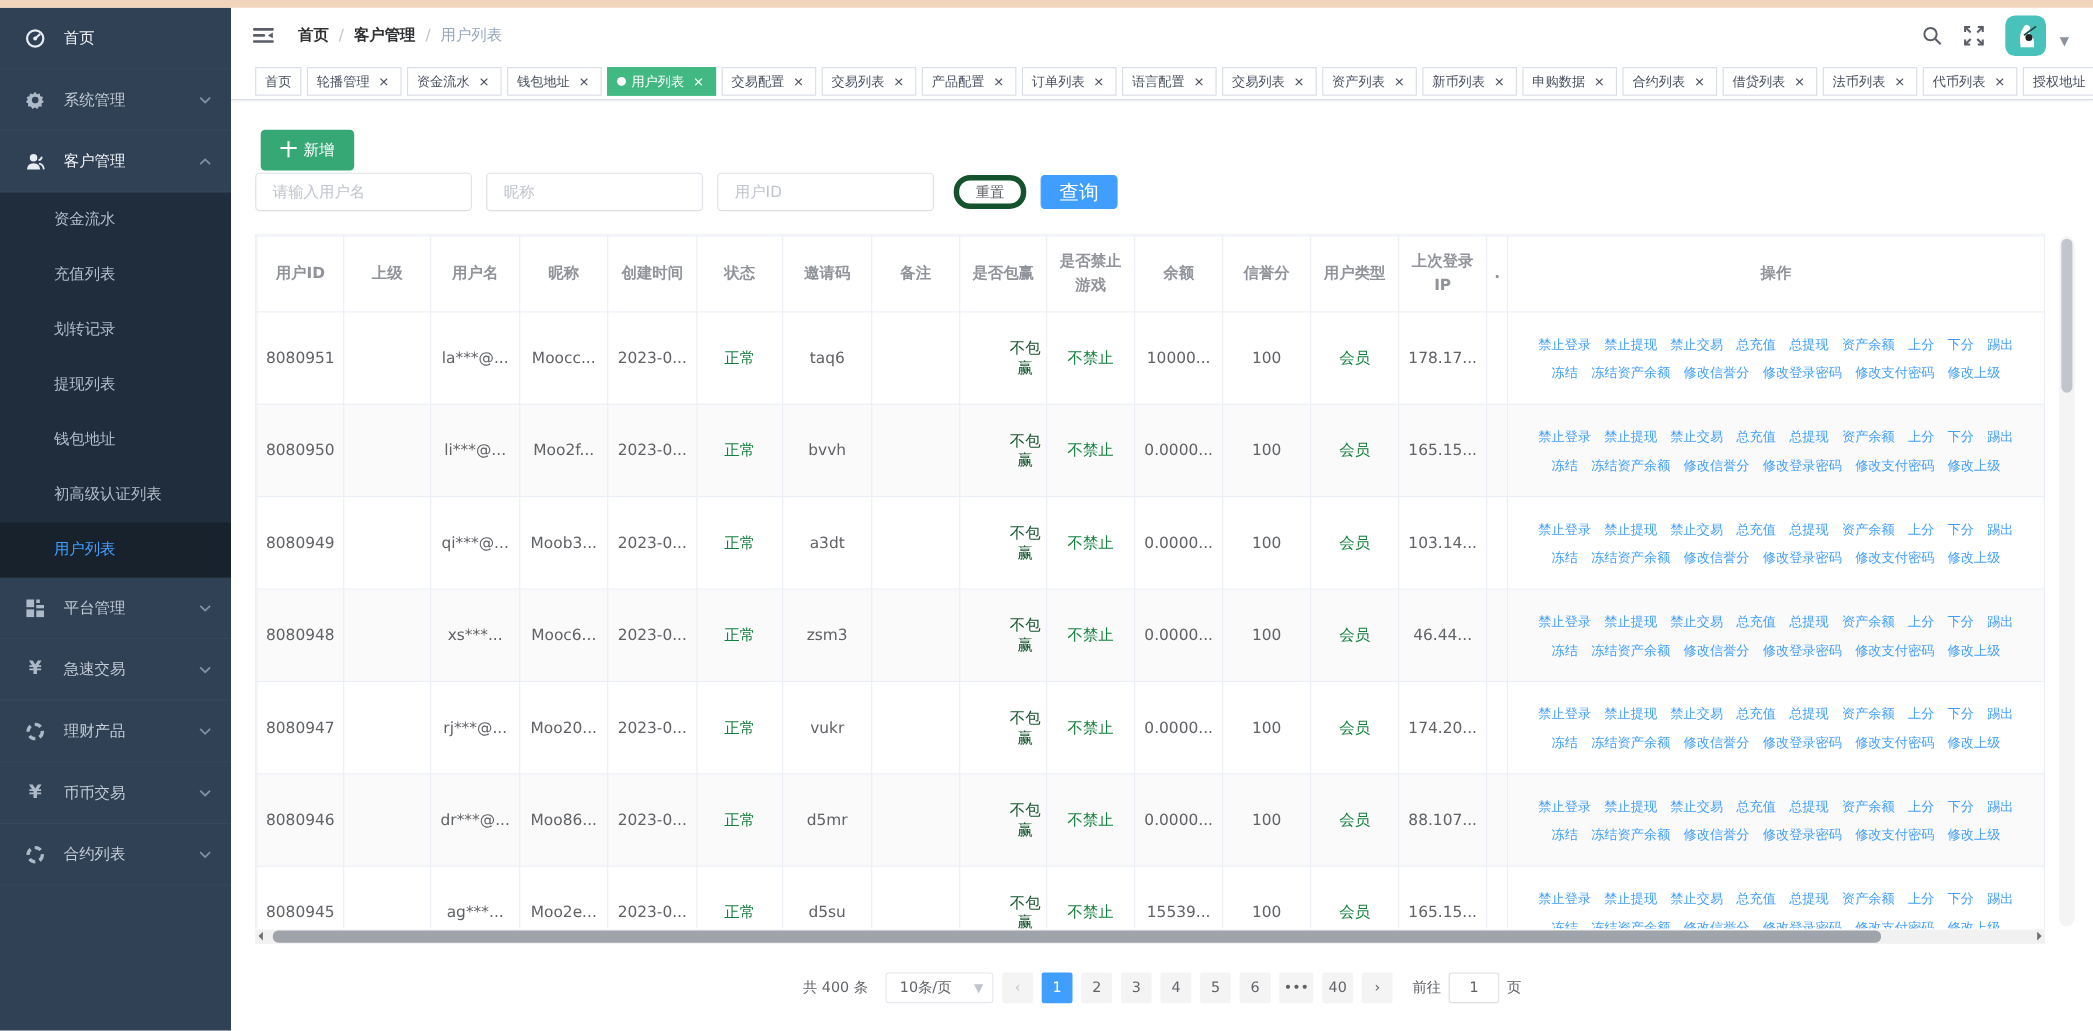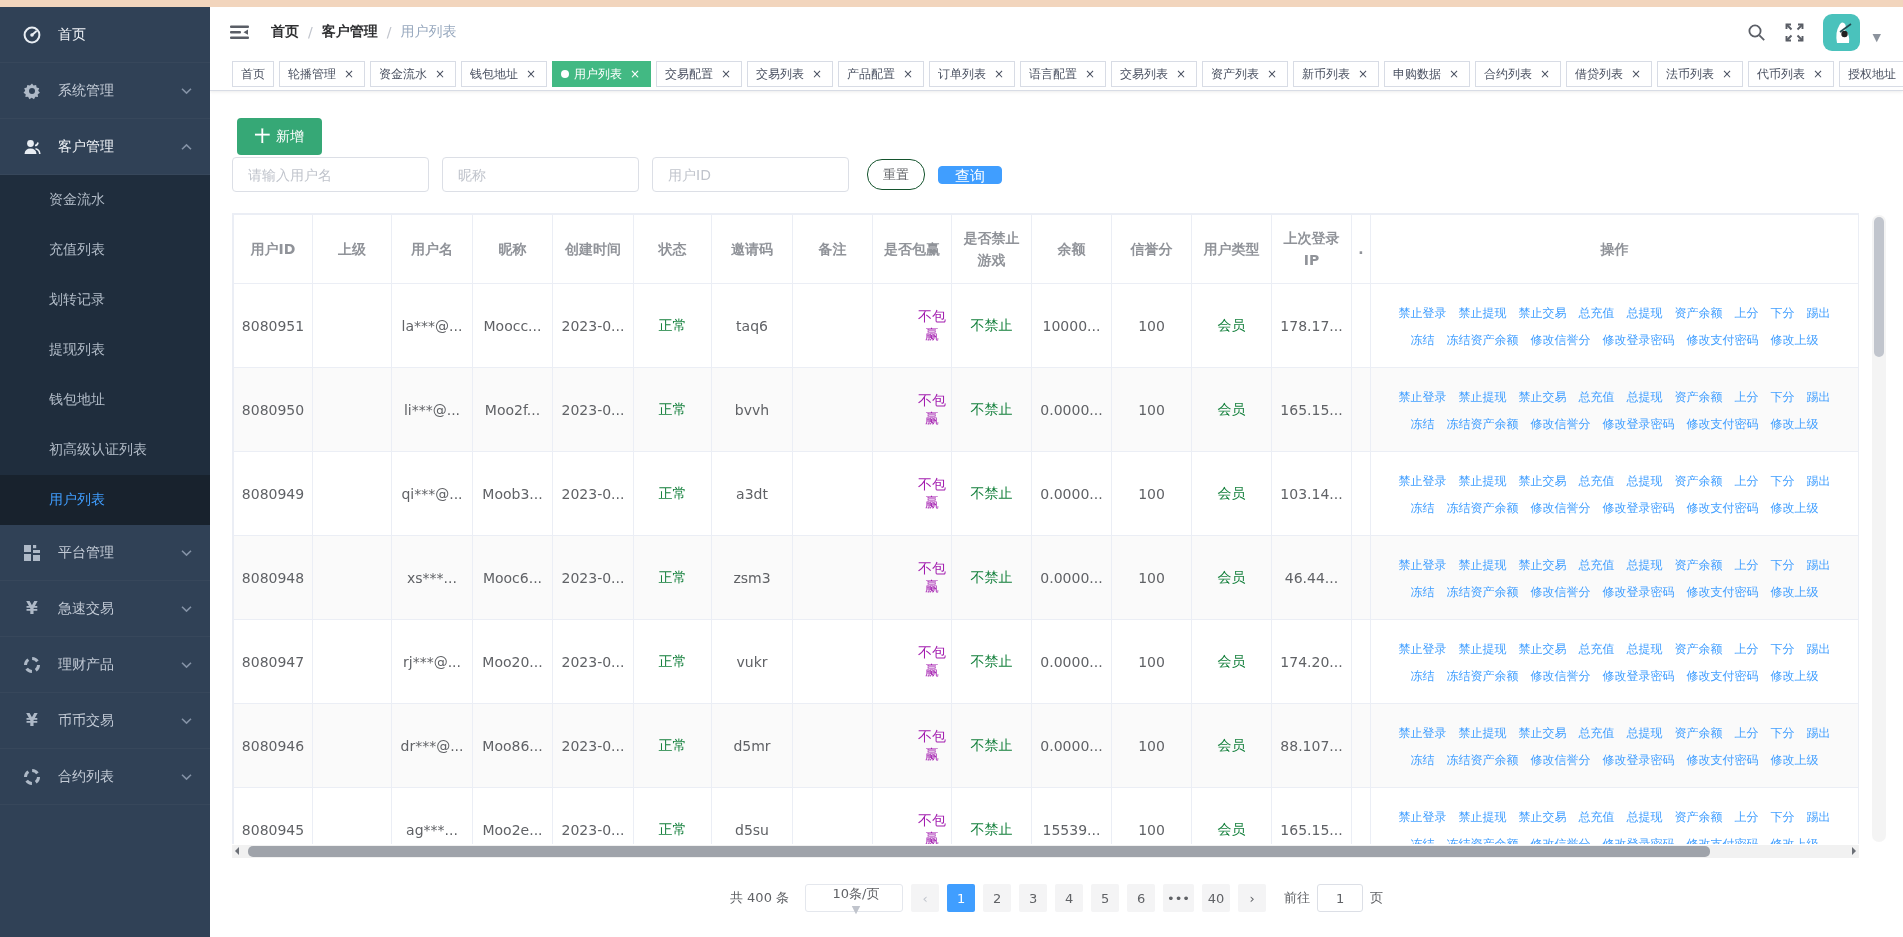--- a/index.html
+++ b/index.html
@@ -54,53 +54,53 @@
   .content { position:absolute; left:210px; top:91px; right:0; bottom:0; background:#fff; overflow:hidden; }
   .add-btn { position:absolute; left:27px; top:27px; height:37px; padding:0 18px; background:#36a876; border:none; border-radius:4px;
     color:#fff; font-size:14px; display:inline-flex; align-items:center; gap:6px; cursor:pointer;
     font-family:inherit; }
   .add-btn .plus { font-size:15px; font-weight:bold; }
 
   .filter-row { position:absolute; left:22px; top:66px; display:flex; gap:13px; align-items:center; }
   .f-input { width:197px; height:35px; border:1px solid #dcdfe6; border-radius:4px; padding:0 15px; font-size:14px;
     color:#606266; outline:none; font-family:inherit; }
   .f-input::placeholder { color:#c0c4cc; }
-  .btn-reset { height:31px; padding:0 15px; background:#fff; border:1px solid #14532d; border-radius:15px; color:#606266;
+  .btn-reset { height:31px; padding:0 15px; background:#fff; border:5px solid #14532d; border-radius:15px; color:#606266;
     font-size:13px; cursor:pointer; margin-left:5px; font-family:inherit; }
-  .btn-query { height:18px; padding:0 16px; background:#409eff; border:1px solid #409eff; border-radius:4px; color:#fff;
-    font-size:15px; cursor:pointer; font-family:inherit; }
+  .btn-query { height:31px; padding:0 16px; background:#409eff; border:1px solid #409eff; border-radius:4px; color:#fff;
+    font-size:18px; cursor:pointer; font-family:inherit; }
 
   
   .table-wrap { position:absolute; left:22px; top:122px; width:1627px; height:631px; overflow:hidden;
     border:1px solid #ebeef5; border-bottom:none; }
   table { border-collapse:collapse; table-layout:fixed; width:1625px; }
   th, td { border:1px solid #ebeef5; text-align:center; overflow:hidden; }
   th { height:69px; color:#909399; font-size:14px; font-weight:bold; background:#fff; line-height:22px; }
   td { height:84px; color:#606266; font-size:14px; background:#fff; }
   tr.striped td { background:#fafafa; }
   .c-green { color:#15803d; }
-  .c-red { color:#a21caf;padding-left:40px; }
+  .c-red { color:#14532d;padding-left:40px; }
   .ops-line { white-space:nowrap; line-height:26px; }
   .ops-line a { color:#409eff; text-decoration:none; font-size:12px; margin:0 6px; cursor:pointer; }
 
   
   .vscroll { position:absolute; left:1662px; top:124px; width:14px; height:627px; background:#f4f4f4; border-radius:7px; }
   .vscroll .thumb { position:absolute; left:2px; top:2px; width:10px; height:140px; background:#c1c5cd; border-radius:5px; cursor:pointer; }
   .hscroll { position:absolute; left:22px; top:754px; width:1627px; height:13px; background:#f1f1f1; }
   .hscroll .thumb { position:absolute; left:16px; top:1px; width:1462px; height:11px; background:#9fa3aa; border-radius:5px; cursor:pointer; }
   .h-arrow { position:absolute; top:2px; width:0; height:0; border:4.5px solid transparent; }
   .h-arrow.left  { left:3px;  border-right-color:#6b6f76; border-left:none; cursor:pointer; }
   .h-arrow.right { right:3px; border-left-color:#6b6f76; border-right:none; cursor:pointer; }
 
   
   .pager { position:absolute; left:0; right:0; top:787px; height:40px; display:flex; align-items:center; justify-content:center;
     gap:8px; font-size:13px; color:#606266; }
   .pg-total { margin-right:8px; }
   .pg-size { width:98px; height:28px; border:1px solid #e4e7ed; border-radius:3px; display:inline-flex; align-items:center;
-    justify-content:space-between; padding:0 8px 0 12px; color:#606266; cursor:pointer; background:#fff;flex-direction:column; }
+    justify-content:space-between; padding:0 8px 0 12px; color:#606266; cursor:pointer; background:#fff; }
   .pg-size .caret { color:#c0c4cc; font-size:11px; }
   .pg-btn { min-width:28px; height:28px; padding:0 4px; background:#f4f4f5; border:none; border-radius:2px; color:#606266;
     font-size:13px; display:inline-flex; align-items:center; justify-content:center; cursor:pointer; font-family:inherit; }
   .pg-btn.active { background:#409eff; color:#fff; }
   .pg-btn.nav-prev { color:#c0c4cc; }
   .pg-goto { display:flex; align-items:center; gap:7px; margin-left:10px; }
   .pg-input { width:46px; height:28px; border:1px solid #dcdfe6; border-radius:3px; text-align:center; font-size:13px;
     color:#606266; outline:none; font-family:inherit; }
 </style>
 </head>

